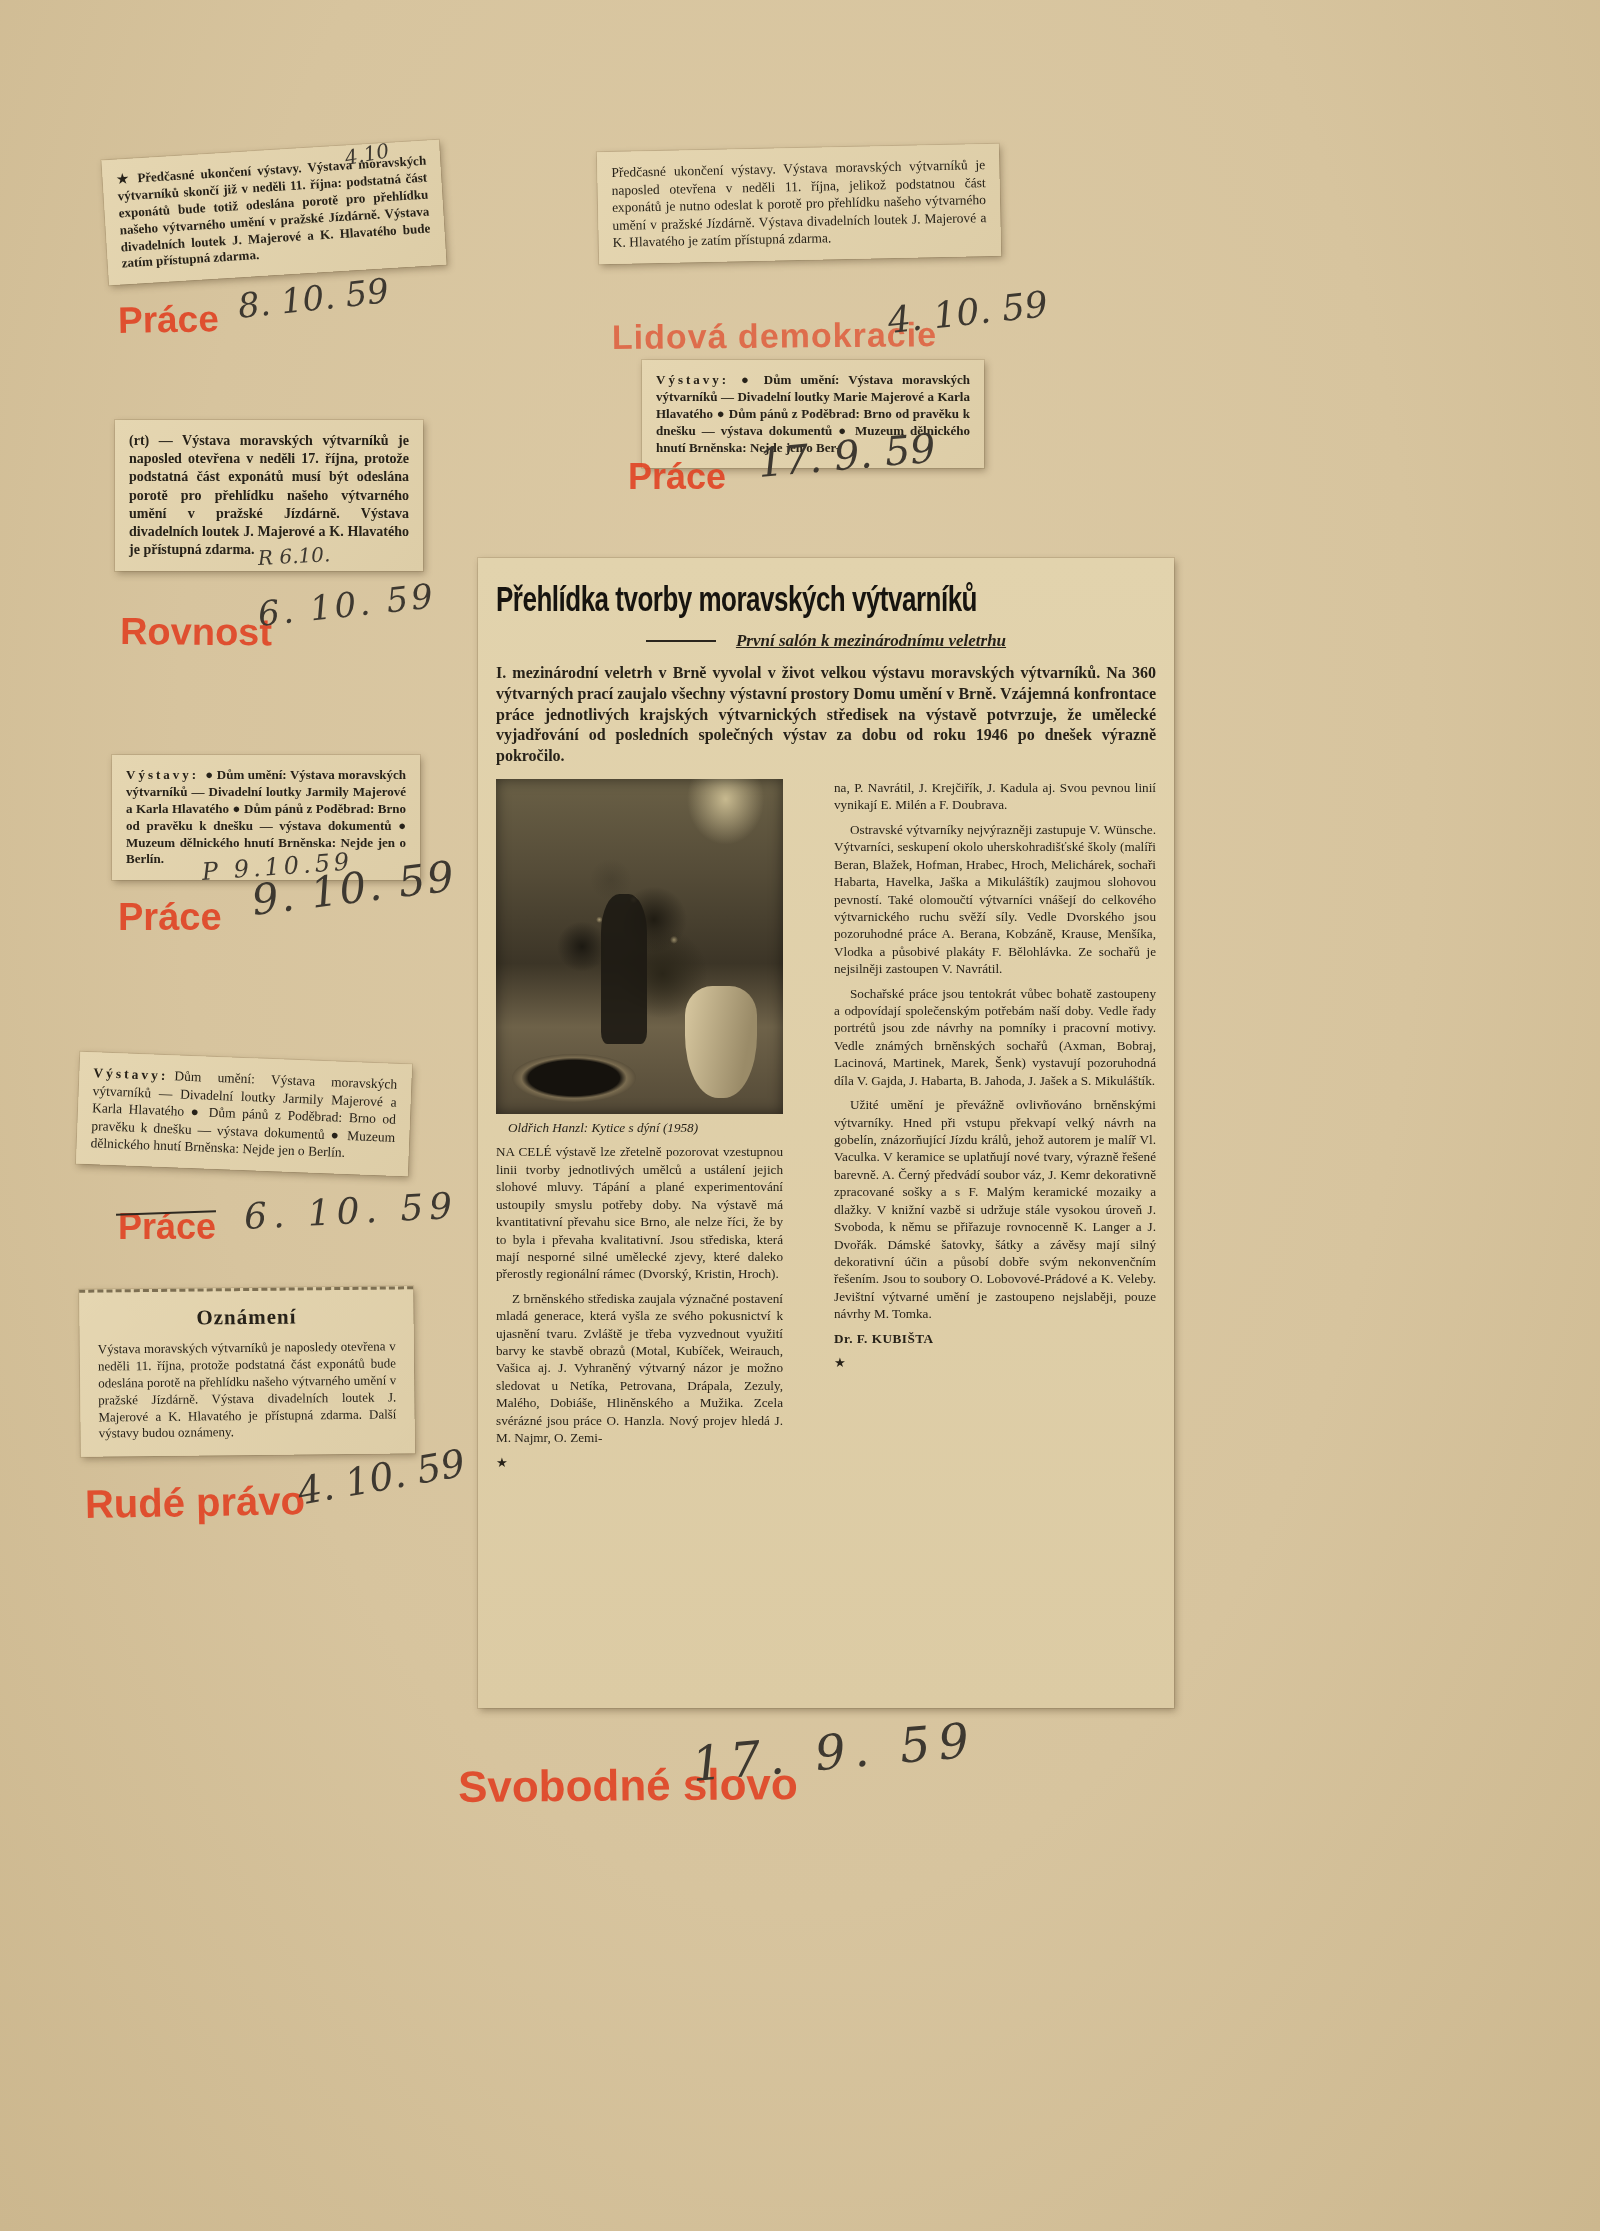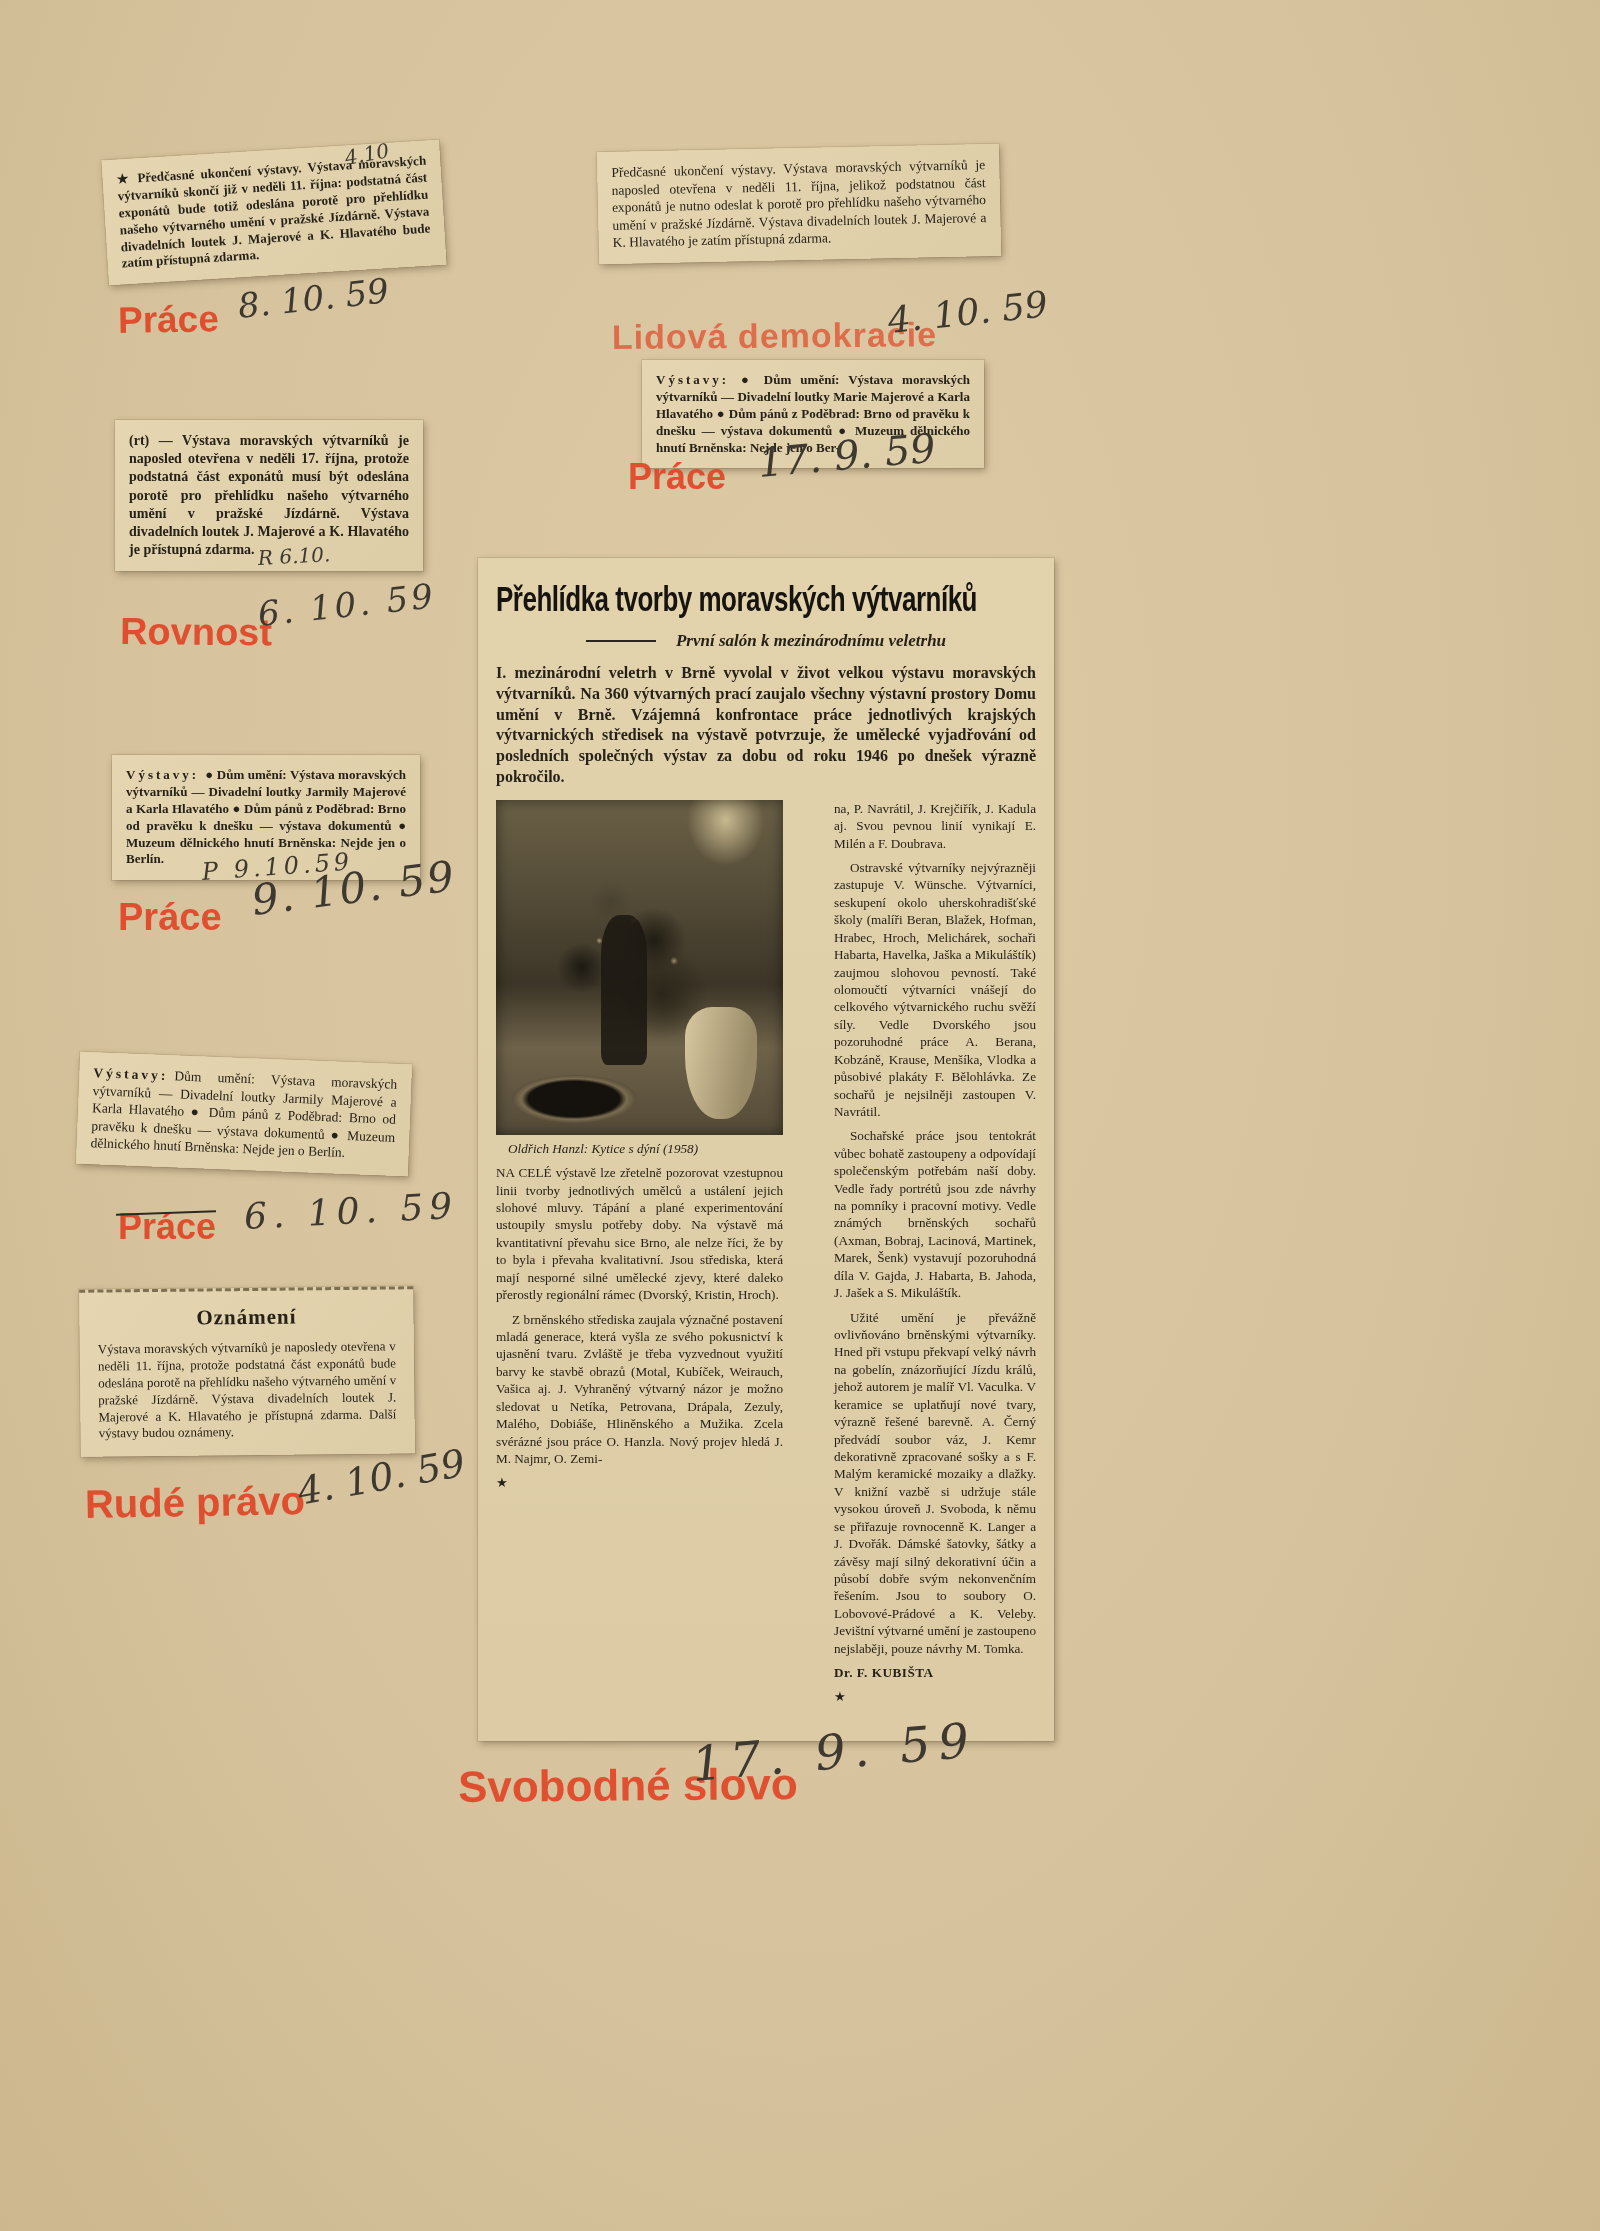--- a/index.html
+++ b/index.html
@@ -23,29 +23,29 @@
     color:rgba(224,66,36,0.9); white-space:nowrap; transform-origin:left center;
   }
   .hand {
     position:absolute; font-family:"DejaVu Serif", serif; font-style:italic;
     color:#3d3830; white-space:nowrap; transform-origin:left center;
   }
   .pen-line { position:absolute; background:#2e2a22; }
   .oznameni-h { text-align:center; font-size:21px; margin-bottom:10px; font-weight:bold; letter-spacing:1px; }
 
   
-  .article { width:576px; padding:16px 18px 28px; min-height:1150px;
+  .article { width:696px; padding:16px 18px 28px; min-height:1150px;
              background: linear-gradient(180deg, #e2d3ad 0%, #dccba4 100%); }
   .article h1 {
     font-family:"Liberation Sans", sans-serif; font-weight:900; font-size:26px;
     letter-spacing:-0.5px; color:#17140f; white-space:nowrap;
     transform:scaleY(1.35); transform-origin:left center; margin:10px 0 16px;
   }
   .subtitle { display:flex; align-items:center; justify-content:center; gap:20px;
-              font-style:italic; font-weight:bold; font-size:17px; margin:6px 0 12px; }
+              font-style:italic; font-weight:bold; font-size:17px; margin:6px 0 12px;text-decoration:underline; }
   .subtitle .rule { width:70px; height:2px; background:#2a251d; }
   .lead { font-weight:bold; font-size:16px; line-height:1.34; text-align:justify; margin-bottom:12px; }
   .cols { display:flex; gap:15px; }
   .col p { font-size:13.2px; line-height:1.32; text-align:justify; margin-bottom:7px; }
   .col p.indent { text-indent:16px; }
   .col-left { width:287px; }
   .col-right { flex:1;margin-left:36px; }
   .caption { text-align:center; font-style:italic; font-size:13px; margin:5px 12px 10px; }
   .byline { text-align:right; font-weight:bold; letter-spacing:0.5px; }
   .marker { text-align:center; font-size:15px; margin-top:4px; }

